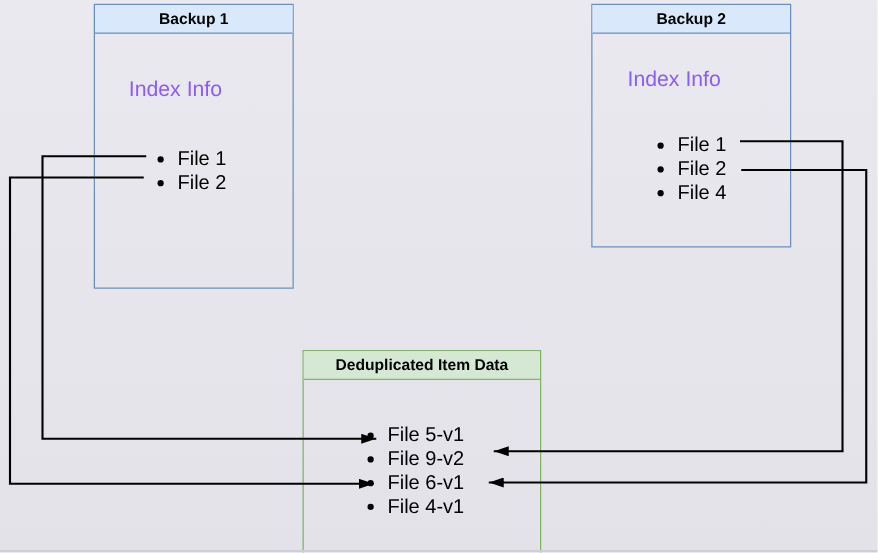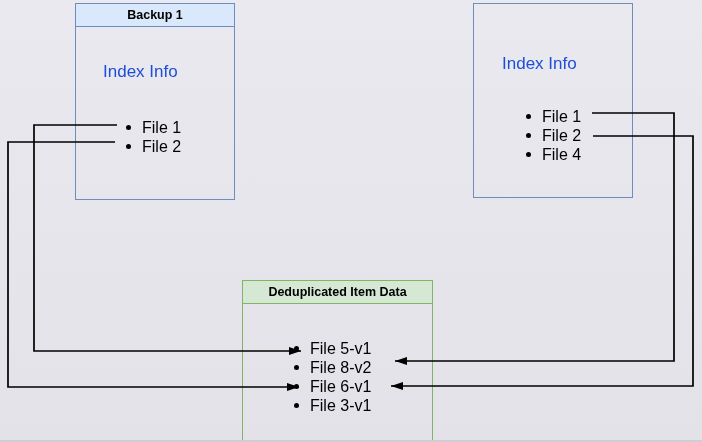--- a/index.html
+++ b/index.html
@@ -25,29 +25,29 @@
     font-weight: bold;
     font-size: 12.5px;
     color: #000;
     background: #dae8fc;
     border-bottom: 1px solid #6c8ebf;
     box-sizing: content-box;
     white-space: nowrap;
     overflow: hidden;
   }
 
-  #backup1 { left: 75px;  top: 3px;   width: 160px; height: 197px; }
+  #backup1 { left: 75px;  top: 3px;   width: 160px; height: 228px; }
   #backup2 { left: 473px; top: 3px;   width: 160px; height: 195px; }
   #dedup   { left: 242px; top: 280px; width: 191px; height: 178px; }
 
   .index-label {
     position: absolute;
     font-size: 17px;
     line-height: 20px;
-    color: #1d4ed8;
+    color: #8b5cf6;
     white-space: nowrap;
   }
   #backup1 .index-label { left: 27px; top: 58px; }
   #backup2 .index-label { left: 28px; top: 50px; }
 
   .file-list {
     position: absolute;
     margin: 0; padding: 0;
     list-style: none;
     font-size: 16px;
@@ -103,20 +103,21 @@
         <span>File 1</span>
       </li>
       <li>
         <span class="dot"></span>
         <span>File 2</span>
       </li>
     </ul>
   </div>
 
   <div class="box" id="backup2" style="border-color: rgb(108, 142, 191);">
+    <div class="box-header" style="background: rgb(218, 232, 252); border-bottom-color: rgb(108, 142, 191);">Backup 2</div>
     <div class="index-label">Index Info</div>
     <ul class="file-list">
       <li>
         <span class="dot"></span>
         <span>File 1</span>
       </li>
       <li>
         <span class="dot"></span>
         <span>File 2</span>
       </li>
@@ -129,29 +130,29 @@
 
   <div class="box" id="dedup" style="border-color: rgb(130, 179, 102);">
     <div class="box-header" style="background: rgb(213, 232, 212); border-bottom-color: rgb(130, 179, 102);">Deduplicated Item Data</div>
     <ul class="file-list">
       <li>
         <span class="dot"></span>
         <span>File 5-v1</span>
       </li>
       <li>
         <span class="dot"></span>
-        <span>File 8-v2</span>
+        <span>File 9-v2</span>
       </li>
       <li>
         <span class="dot"></span>
         <span>File 6-v1</span>
       </li>
       <li>
         <span class="dot"></span>
-        <span>File 3-v1</span>
+        <span>File 4-v1</span>
       </li>
     </ul>
   </div>
 
   <svg id="connector-layer" viewBox="0 0 702 442" xmlns="http://www.w3.org/2000/svg">
     <defs>
       <marker id="arrowhead" markerUnits="userSpaceOnUse" markerWidth="12" markerHeight="8" refX="12" refY="4" orient="auto">
         <path d="M0,0 L12,4 L0,8 Z" fill="#000"></path>
       </marker>
     </defs>

